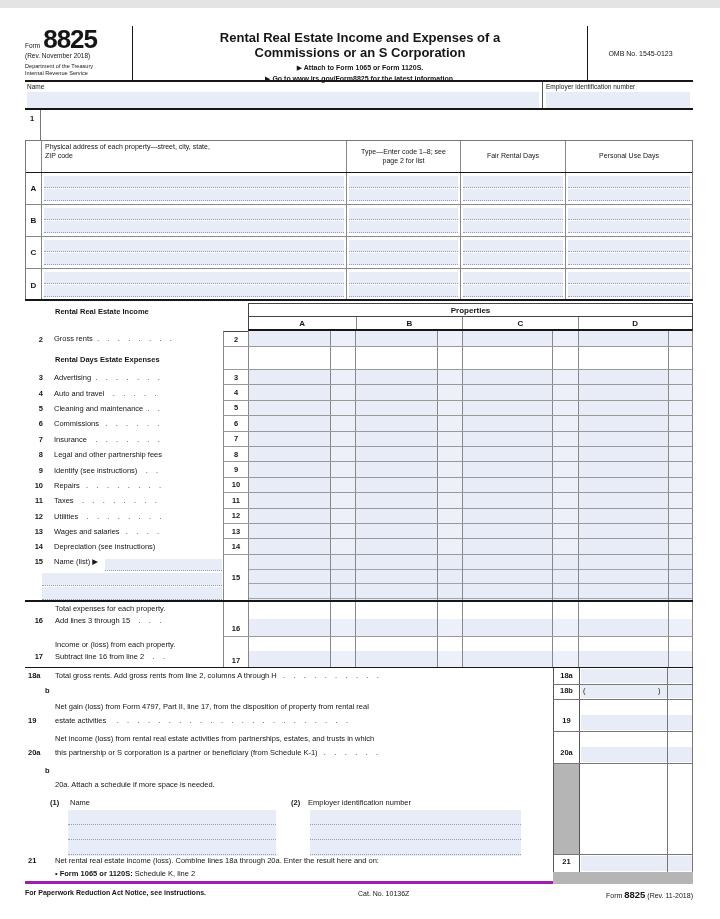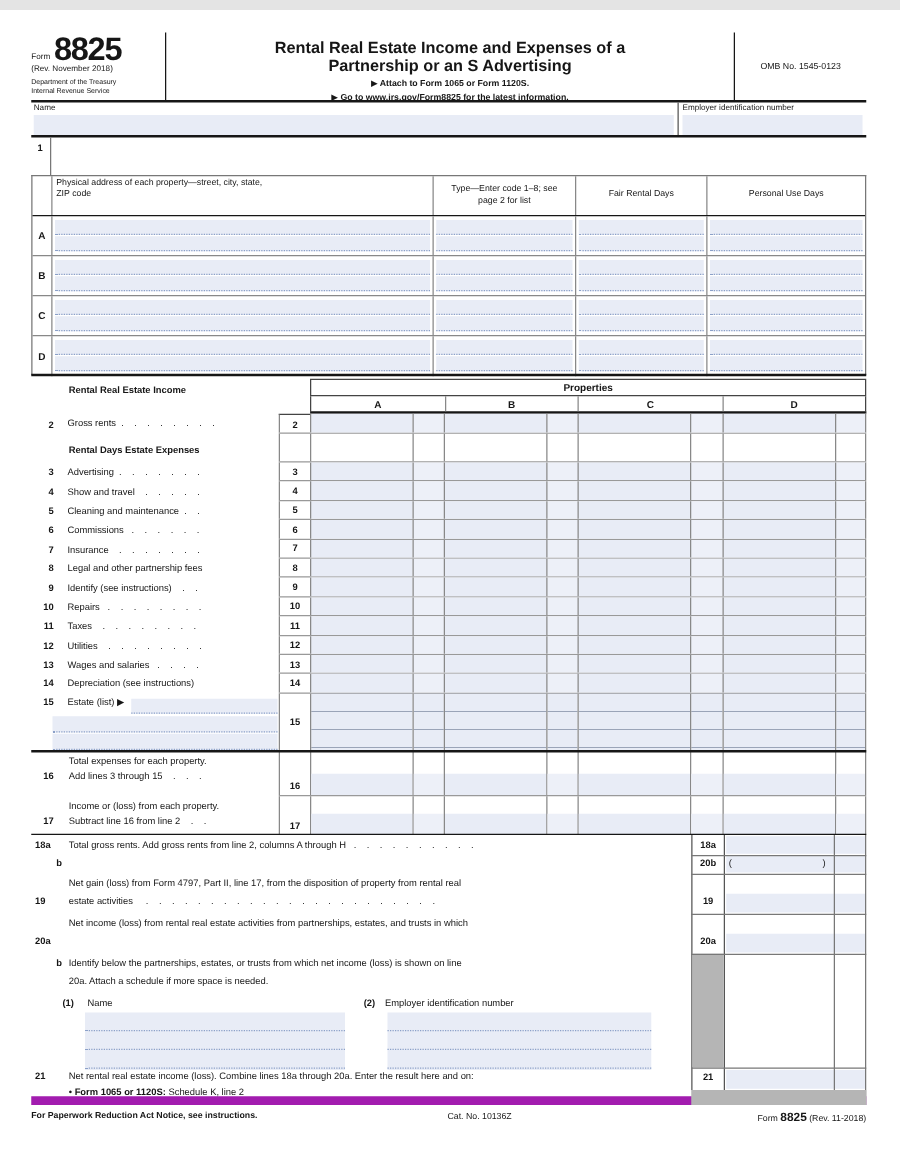--- a/index.html
+++ b/index.html
@@ -64,21 +64,21 @@
 .half .bandc{height:17px;background:#edf0f8}
 .cn.end{align-items:flex-end;padding-bottom:3px}
 
 .lbl{position:absolute;font-size:7.5px;line-height:9.5px;white-space:pre}
 .l2row{position:absolute;left:28px;top:331px;width:195px;height:16px;display:flex;align-items:center}
 .nspan{display:inline-block;width:15px;text-align:right;font-weight:bold;margin-right:11px;flex:none;font-size:7.5px}
 .elabels{position:absolute;left:28px;top:370px;width:196px}
 .elab{height:15.4px;display:flex;align-items:center;font-size:7.5px;white-space:pre}
 .ldot{position:absolute;background:#e8ecf6;border-bottom:1px dotted #8ba0c8}
 
-.botsec{position:absolute;left:25px;top:668px;width:668px;height:216px;border-bottom:7px solid #a21caf;font-size:7.5px}
+.botsec{position:absolute;left:25px;top:668px;width:668px;height:216px;border-bottom:3px solid #a21caf;font-size:7.5px}
 .nbcol{position:absolute;left:528px;top:0;width:27px;height:204px;border-left:1px solid #555;border-right:1px solid #555}
 .nbnum{position:absolute;left:528px;width:27px;text-align:center;font-weight:bold;font-size:7.5px}
 .band{position:absolute;left:556px;width:111px;background:#e8ecf6}
 .grayblock{position:absolute;left:529px;top:95px;width:25px;height:91px;background:#b5b5b5}
 .graybar{position:absolute;left:528px;top:204px;width:140px;height:12px;background:#b5b5b5}
 .subblock{position:absolute;background:#e8ecf6}
 .subrow{height:15px;border-bottom:1px dotted #8ba0c8}
 
 .footer{position:absolute;left:25px;top:889px;width:668px;font-size:7px}
 </style>
@@ -93,21 +93,21 @@
       <div class="formline">
         <span class="t6">Form</span>
         <span class="formnum">8825</span>
       </div>
       <div class="t6" style="margin-top:2px">(Rev. November 2018)</div>
       <div class="t5" style="margin-top:3px">Department of the Treasury</div>
       <div class="t5">Internal Revenue Service</div>
     </div>
     <div class="hdr-c">
       <div class="title">Rental Real Estate Income and Expenses of a</div>
-      <div class="title">Partnership or an S Advertising</div>
+      <div class="title">Commissions or an S Corporation</div>
       <div class="t7 b" style="margin-top:3px">▶ Attach to Form 1065 or Form 1120S.</div>
       <div class="t7 b" style="margin-top:2px">▶ Go to www.irs.gov/Form8825 for the latest information.</div>
     </div>
     <div class="hdr-r t7">OMB No. 1545-0123</div>
   </div>
 
   <div class="namerow">
     <div class="nr-l">
       <div class="abs t6" style="left:2px;top:1px">Name</div>
       <div class="abs fill" style="left:2px;top:10px;width:512px;height:16px"></div>
@@ -215,34 +215,34 @@
 
   <div class="lbl t8 b" style="left:55px;top:307px">Rental Real Estate Income</div>
   <div class="l2row">
     <span class="nspan">2</span>
     <span class="t75 pre">Gross rents  .    .    .    .    .    .    .    .</span>
   </div>
   <div class="lbl t8 b" style="left:55px;top:355px">Rental Days Estate Expenses</div>
 
   <div class="elabels">
     <div class="elab"><span class="nspan">3</span><span>Advertising  .    .    .    .    .    .    .</span></div>
-    <div class="elab"><span class="nspan">4</span><span>Show and travel    .    .    .    .    .</span></div>
+    <div class="elab"><span class="nspan">4</span><span>Auto and travel    .    .    .    .    .</span></div>
     <div class="elab"><span class="nspan">5</span><span>Cleaning and maintenance  .    .</span></div>
     <div class="elab"><span class="nspan">6</span><span>Commissions   .    .    .    .    .    .</span></div>
     <div class="elab"><span class="nspan">7</span><span>Insurance    .    .    .    .    .    .    .</span></div>
     <div class="elab"><span class="nspan">8</span><span>Legal and other partnership fees</span></div>
     <div class="elab"><span class="nspan">9</span><span>Identify (see instructions)    .    .</span></div>
     <div class="elab"><span class="nspan">10</span><span>Repairs   .    .    .    .    .    .    .    .</span></div>
     <div class="elab"><span class="nspan">11</span><span>Taxes    .    .    .    .    .    .    .    .</span></div>
     <div class="elab"><span class="nspan">12</span><span>Utilities    .    .    .    .    .    .    .    .</span></div>
     <div class="elab"><span class="nspan">13</span><span>Wages and salaries   .    .    .    .</span></div>
     <div class="elab"><span class="nspan">14</span><span>Depreciation (see instructions)</span></div>
   </div>
 
-  <div class="lbl" style="left:28px;top:557px"><span class="nspan">15</span><span>Estate (list) ▶</span></div>
+  <div class="lbl" style="left:28px;top:557px"><span class="nspan">15</span><span>Name (list) ▶</span></div>
   <div class="ldot" style="left:105px;top:559px;width:117px;height:12px"></div>
   <div class="ldot" style="left:42px;top:573px;width:180px;height:13px"></div>
   <div class="ldot" style="left:42px;top:587px;width:180px;height:13px"></div>
 
   <div class="lbl" style="left:55px;top:604px">Total expenses for each property.</div>
   <div class="lbl" style="left:55px;top:616px">Add lines 3 through 15    .    .    .</div>
   <div class="lbl b" style="left:28px;top:616px;width:15px;text-align:right">16</div>
   <div class="lbl" style="left:55px;top:640px">Income or (loss) from each property.</div>
   <div class="lbl" style="left:55px;top:652px">Subtract line 16 from line 2    .    .</div>
   <div class="lbl b" style="left:28px;top:652px;width:15px;text-align:right">17</div>
@@ -487,22 +487,22 @@
   <div class="botsec">
 
     <div class="lbl b" style="left:3px;top:3px">18a</div>
     <div class="lbl" style="left:30px;top:3px">Total gross rents. Add gross rents from line 2, columns A through H   .    .    .    .    .    .    .    .    .    .</div>
     <div class="lbl b" style="left:20px;top:18px">b</div>
     <div class="lbl b" style="left:3px;top:48px">19</div>
     <div class="lbl" style="left:30px;top:34px">Net gain (loss) from Form 4797, Part II, line 17, from the disposition of property from rental real</div>
     <div class="lbl" style="left:30px;top:48px">estate activities     .    .    .    .    .    .    .    .    .    .    .    .    .    .    .    .    .    .    .    .    .    .    .</div>
     <div class="lbl b" style="left:3px;top:80px">20a</div>
     <div class="lbl" style="left:30px;top:66px">Net income (loss) from rental real estate activities from partnerships, estates, and trusts in which</div>
+    <div class="lbl" style="left:30px;top:80px">this partnership or S corporation is a partner or beneficiary (from Schedule K-1)   .    .    .    .    .    .</div>
     <div class="lbl b" style="left:20px;top:98px">b</div>
-    <div class="lbl" style="left:30px;top:98px">Identify below the partnerships, estates, or trusts from which net income (loss) is shown on line</div>
     <div class="lbl" style="left:30px;top:112px">20a. Attach a schedule if more space is needed.</div>
     <div class="lbl b" style="left:25px;top:130px">(1)</div>
     <div class="lbl" style="left:45px;top:130px">Name</div>
     <div class="lbl b" style="left:266px;top:130px">(2)</div>
     <div class="lbl" style="left:283px;top:130px">Employer identification number</div>
     <div class="subblock" style="left:43px;top:142px;width:208px;height:46px">
       <div class="subrow"></div>
       <div class="subrow"></div>
       <div class="subrow"></div>
     </div>
@@ -516,21 +516,21 @@
     <div class="lbl" style="left:30px;top:201px"><span class="b">• Form 1065 or 1120S:</span><span> Schedule K, line 2</span></div>
 
     <div class="nbcol"></div>
     <div class="grayblock"></div>
     <div class="band" style="top:1px;height:14px"></div>
     <div class="band" style="top:17px;height:13px"></div>
     <div class="band" style="top:47px;height:15px"></div>
     <div class="band" style="top:79px;height:15px"></div>
     <div class="band" style="top:188px;height:15px"></div>
     <div class="nbnum" style="top:2.5px">18a</div>
-    <div class="nbnum" style="top:17.5px">20b</div>
+    <div class="nbnum" style="top:17.5px">18b</div>
     <div class="nbnum" style="top:48px">19</div>
     <div class="nbnum" style="top:80px">20a</div>
     <div class="nbnum" style="top:189px">21</div>
     <div class="lbl" style="left:558px;top:18px">(</div>
     <div class="lbl" style="left:633px;top:18px">)</div>
     <div class="hl" style="left:528px;top:16px;width:140px"></div>
     <div class="hl" style="left:528px;top:31px;width:140px"></div>
     <div class="hl" style="left:528px;top:63px;width:140px"></div>
     <div class="hl" style="left:528px;top:95px;width:140px"></div>
     <div class="hl" style="left:528px;top:186px;width:140px"></div>

